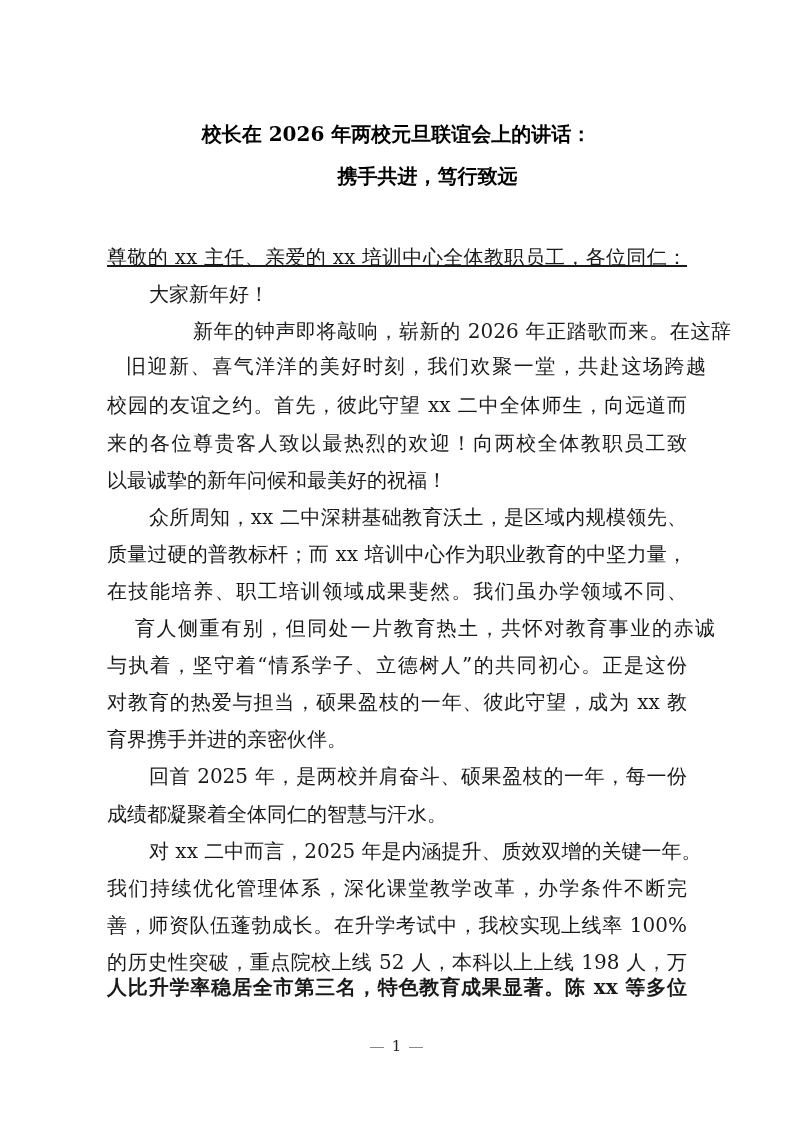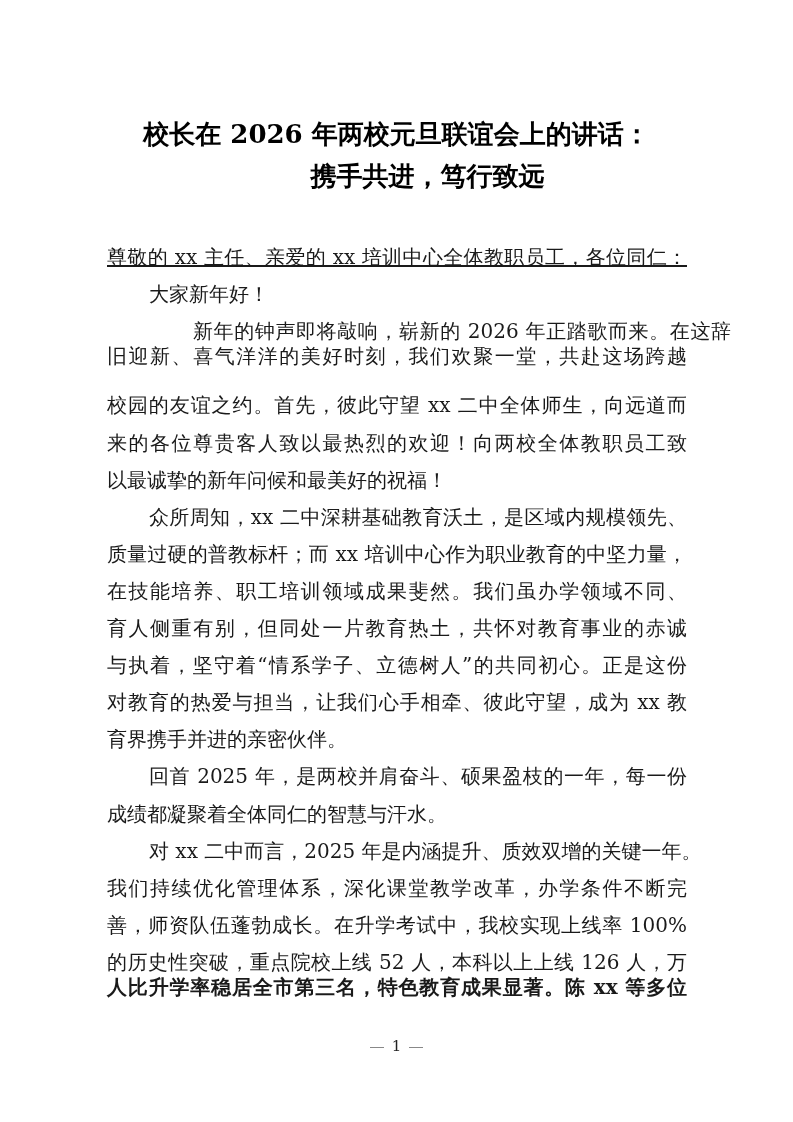--- a/index.html
+++ b/index.html
@@ -1,20 +1,20 @@
 <!DOCTYPE html>
 <html><head>
 <meta charset="utf-8">
 <style>
   html, body { margin: 0; padding: 0; background: #ffffff; }
   body { width: 793px; height: 1122px; position: relative; overflow: hidden;
          font-family: "DejaVu Serif", "Liberation Serif", serif; color: #111; }
   .title { position: absolute; left: 0; width: 793px; text-align: center;
            font-family: "DejaVu Serif", "Liberation Serif", serif; font-weight: bold;
-           font-size: 26px; line-height: 40px; color: #000; letter-spacing: 0px; white-space: nowrap; }
+           font-size: 20px; line-height: 40px; color: #000; letter-spacing: 0px; white-space: nowrap; }
   .t1 { top: 114px; }
   .t2 { top: 156px; margin-left: 31px; }
   .line { position: absolute; left: 107px; width: 580px; font-size: 20px; line-height: 28px;
           white-space: nowrap; text-align: justify; text-align-last: justify; color: #1a1a1a; }
   .line.indent { left: 149px; width: 538px; }
   .line.last { text-align-last: left; }
   .footer { position: absolute; top: 1037px; left: 0; width: 793px; text-align: center;
             font-size: 15px; color: #222; }
   .footer .dash { display: inline-block; width: 14px; height: 1px; background: #888;
                   vertical-align: middle; margin: 0 8px; }
@@ -23,36 +23,36 @@
 <body>
 
 <div>
   <div class="title t1">校长在 2026 年两校元旦联谊会上的讲话：</div>
   <div class="title t2">携手共进，笃行致远</div>
 
   <div id="body-lines">
       <div class="line" style="top: 243px; text-decoration: underline;">尊敬的 xx 主任、亲爱的 xx 培训中心全体教职员工，各位同仁：</div>
       <div class="line indent last" style="top: 280.1px;">大家新年好！</div>
       <div class="line indent" style="top: 317.2px; margin-left: 44px;">新年的钟声即将敲响，崭新的 2026 年正踏歌而来。在这辞</div>
-      <div class="line" style="top: 342px;">旧迎新、喜气洋洋的美好时刻，我们欢聚一堂，共赴这场跨越</div>
+      <div class="line" style="top: 352px; margin-left: 19px;">旧迎新、喜气洋洋的美好时刻，我们欢聚一堂，共赴这场跨越</div>
       <div class="line" style="top: 391.4px;">校园的友谊之约。首先，彼此守望 xx 二中全体师生，向远道而</div>
       <div class="line" style="top: 428.5px;">来的各位尊贵客人致以最热烈的欢迎！向两校全体教职员工致</div>
       <div class="line last" style="top: 465.6px;">以最诚挚的新年问候和最美好的祝福！</div>
       <div class="line indent" style="top: 502.7px;">众所周知，xx 二中深耕基础教育沃土，是区域内规模领先、</div>
       <div class="line" style="top: 539.8px;">质量过硬的普教标杆；而 xx 培训中心作为职业教育的中坚力量，</div>
       <div class="line" style="top: 576.9px;">在技能培养、职工培训领域成果斐然。我们虽办学领域不同、</div>
-      <div class="line" style="top: 614px;">育人侧重有别，但同处一片教育热土，共怀对教育事业的赤诚</div>
+      <div class="line" style="top: 614px; margin-left: 28px;">育人侧重有别，但同处一片教育热土，共怀对教育事业的赤诚</div>
       <div class="line" style="top: 651.1px;">与执着，坚守着“情系学子、立德树人”的共同初心。正是这份</div>
-      <div class="line" style="top: 688.2px;">对教育的热爱与担当，让我们心手相牵、彼此守望，成为 xx 教</div>
+      <div class="line" style="top: 688.2px;">对教育的热爱与担当，硕果盈枝的一年、彼此守望，成为 xx 教</div>
       <div class="line last" style="top: 725.3px;">育界携手并进的亲密伙伴。</div>
       <div class="line indent" style="top: 762.4px;">回首 2025 年，是两校并肩奋斗、硕果盈枝的一年，每一份</div>
       <div class="line last" style="top: 799.5px;">成绩都凝聚着全体同仁的智慧与汗水。</div>
       <div class="line indent" style="top: 836.6px;">对 xx 二中而言，2025 年是内涵提升、质效双增的关键一年。</div>
       <div class="line" style="top: 873.7px;">我们持续优化管理体系，深化课堂教学改革，办学条件不断完</div>
       <div class="line" style="top: 910.8px;">善，师资队伍蓬勃成长。在升学考试中，我校实现上线率 100%</div>
-      <div class="line" style="top: 947.9px;">的历史性突破，重点院校上线 52 人，本科以上上线 126 人，万</div>
+      <div class="line" style="top: 947.9px;">的历史性突破，重点院校上线 52 人，本科以上上线 198 人，万</div>
       <div class="line" style="top: 973px; font-weight: bold;">人比升学率稳居全市第三名，特色教育成果显著。陈 xx 等多位</div>
     </div>
 
   <div class="footer">
     <span class="dash"></span><span>1</span><span class="dash"></span>
   </div>
 </div>
 
 </body></html>

